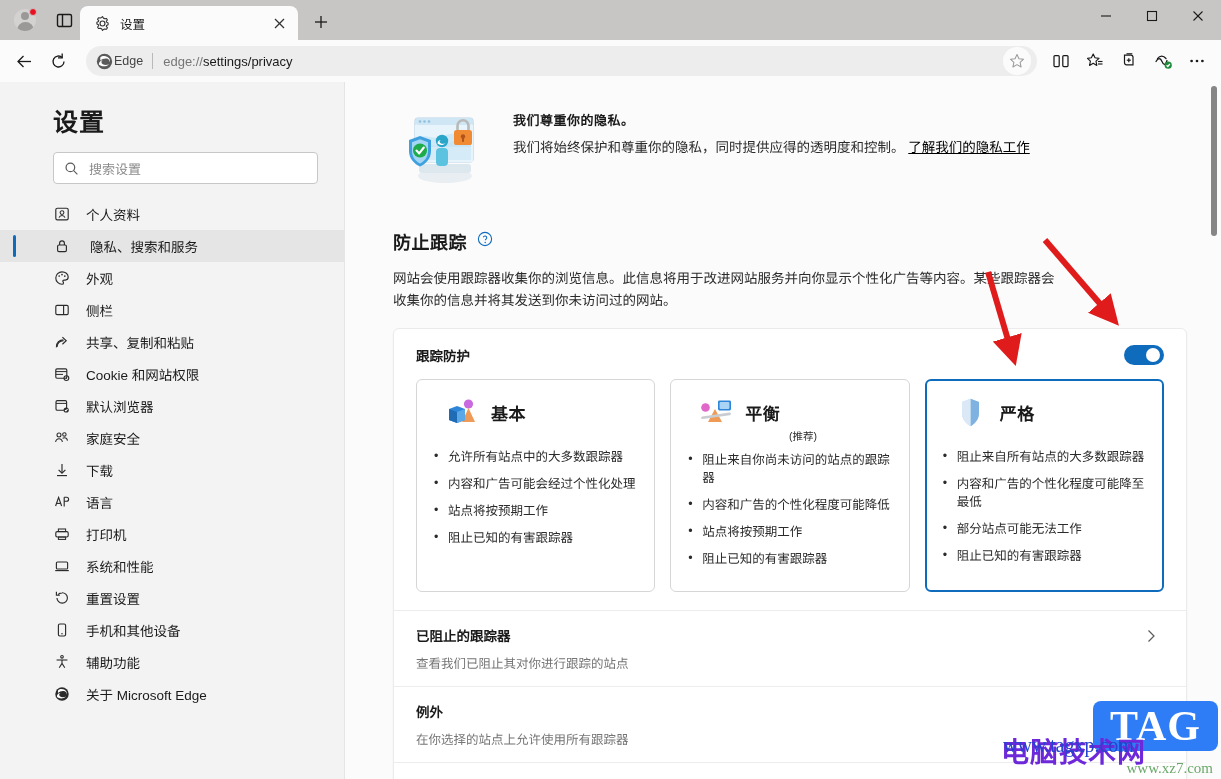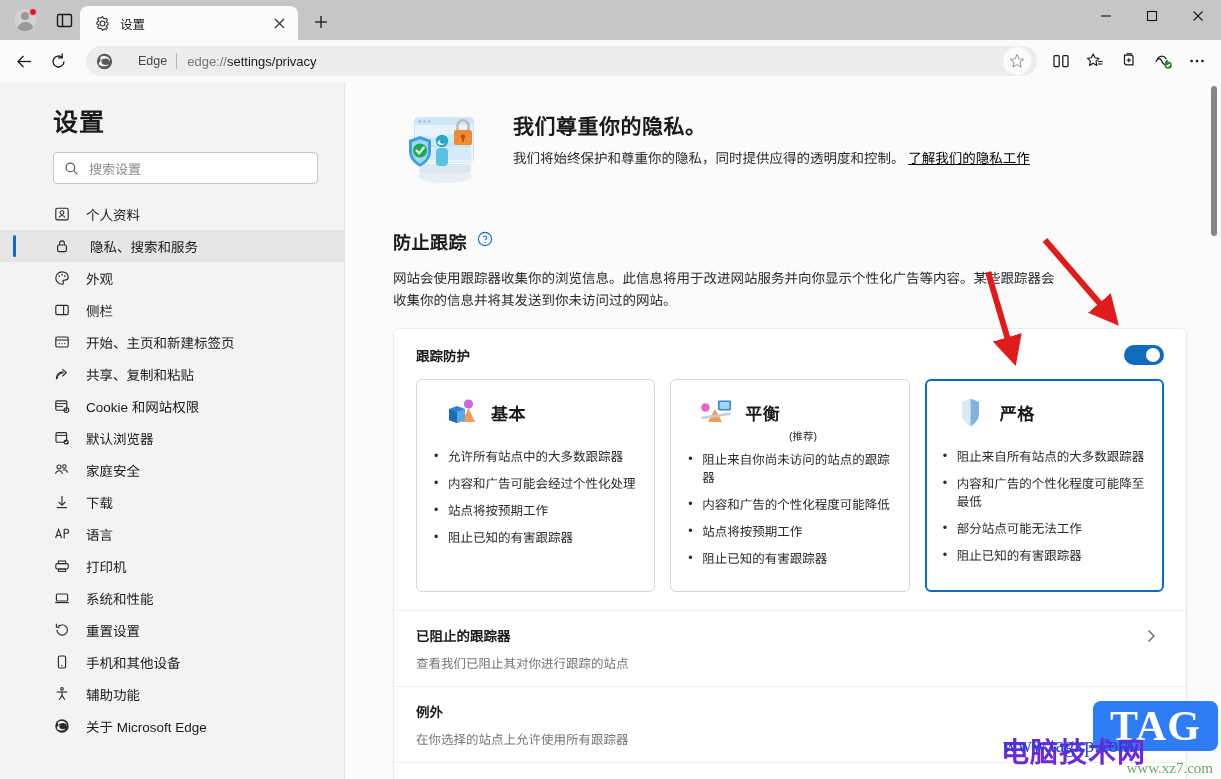--- a/index.html
+++ b/index.html
@@ -109,21 +109,21 @@
   .addressbar {
     flex: 1 1 auto; height: 30px;
     background: #ededed;
     border-radius: 15px;
     display: flex; align-items: center;
     margin: 0 6px 0 10px;
     padding: 0 6px 0 10px;
     position: relative;
   }
   .ab-brand {
-    display: flex; align-items: center; gap: 25px;
+    display: flex; align-items: center; gap: 1px;
     padding-right: 9px;
   }
   .ab-brand-text { font-size: 12.5px; color: #444; }
   .ab-sep {
     width: 1px; height: 16px; background: #b9b9b9;
     margin-right: 10px;
   }
   .ab-url { font-size: 13px; color: #1a1a1a; flex: 1 1 auto; }
   .ab-url .dim { color: #767676; }
   .ab-star {
@@ -179,21 +179,21 @@
     overflow: hidden;
     position: relative;
     padding: 0 0 0 0;
   }
   .main-inner { padding: 22px 60px 0 48px; }
 
   .hero { display: flex; gap: 24px; align-items: flex-start; }
   .hero-art { width: 96px; height: 84px; flex: 0 0 96px; margin-top: 4px;}
   .hero-text { flex: 1 1 auto; padding-top: 6px; }
   .hero-h1 {
-    font-size: 21px; font-weight: bold; color: #1a1a1a;
+    font-size: 13px; font-weight: bold; color: #1a1a1a;
     margin: 0 0 8px 0; letter-spacing: .5px; font-family: Liberation Mono, monospace;
   }
   .hero-p {
     font-size: 13.5px; color: #2b2b2b; line-height: 22px;
     max-width: 530px;
   }
   .hero-p a { color: #000000; text-decoration: underline; }
 
   .section-h {
     display: flex; align-items: center; gap: 10px;
@@ -506,32 +506,20 @@
         <div class="navitem">
           <span class="nav-ico">
             <svg width="16" height="16" viewBox="0 0 16 16">
               <rect x="1.8" y="3.4" width="12.4" height="9.2" rx="1.3" fill="none" stroke="#2b2b2b" stroke-width="1.15"></rect>
               <line x1="9.6" y1="3.4" x2="9.6" y2="12.6" stroke="#2b2b2b" stroke-width="1.15"></line>
             </svg>
           </span>
           <span class="nav-label">侧栏</span>
         </div>
 
-        <div class="navitem">
-          <span class="nav-ico">
-            <svg width="16" height="16" viewBox="0 0 16 16">
-              <rect x="1.8" y="3" width="12.4" height="10" rx="1.4" fill="none" stroke="#2b2b2b" stroke-width="1.15"></rect>
-              <line x1="1.8" y1="6" x2="14.2" y2="6" stroke="#2b2b2b" stroke-width="1.05"></line>
-              <circle cx="5.3" cy="9.6" r=".7" fill="#2b2b2b"></circle>
-              <circle cx="8" cy="9.6" r=".7" fill="#2b2b2b"></circle>
-              <circle cx="10.7" cy="9.6" r=".7" fill="#2b2b2b"></circle>
-            </svg>
-          </span>
-          <span class="nav-label">开始、主页和新建标签页</span>
-        </div>
 
         <div class="navitem">
           <span class="nav-ico">
             <svg width="16" height="16" viewBox="0 0 16 16">
               <path d="M3 13c.4-4 3.2-6 6.6-6.2" fill="none" stroke="#2b2b2b" stroke-width="1.15"></path>
               <polyline points="8.4,3.2 12.2,6.8 8.4,10.2" fill="none" stroke="#2b2b2b" stroke-width="1.15"></polyline>
               <path d="M2.4 13.4c-.4-5 3.4-7.6 7-7.6" fill="none" stroke="#2b2b2b" stroke-width="1.15"></path>
             </svg>
           </span>
           <span class="nav-label">共享、复制和粘贴</span>

